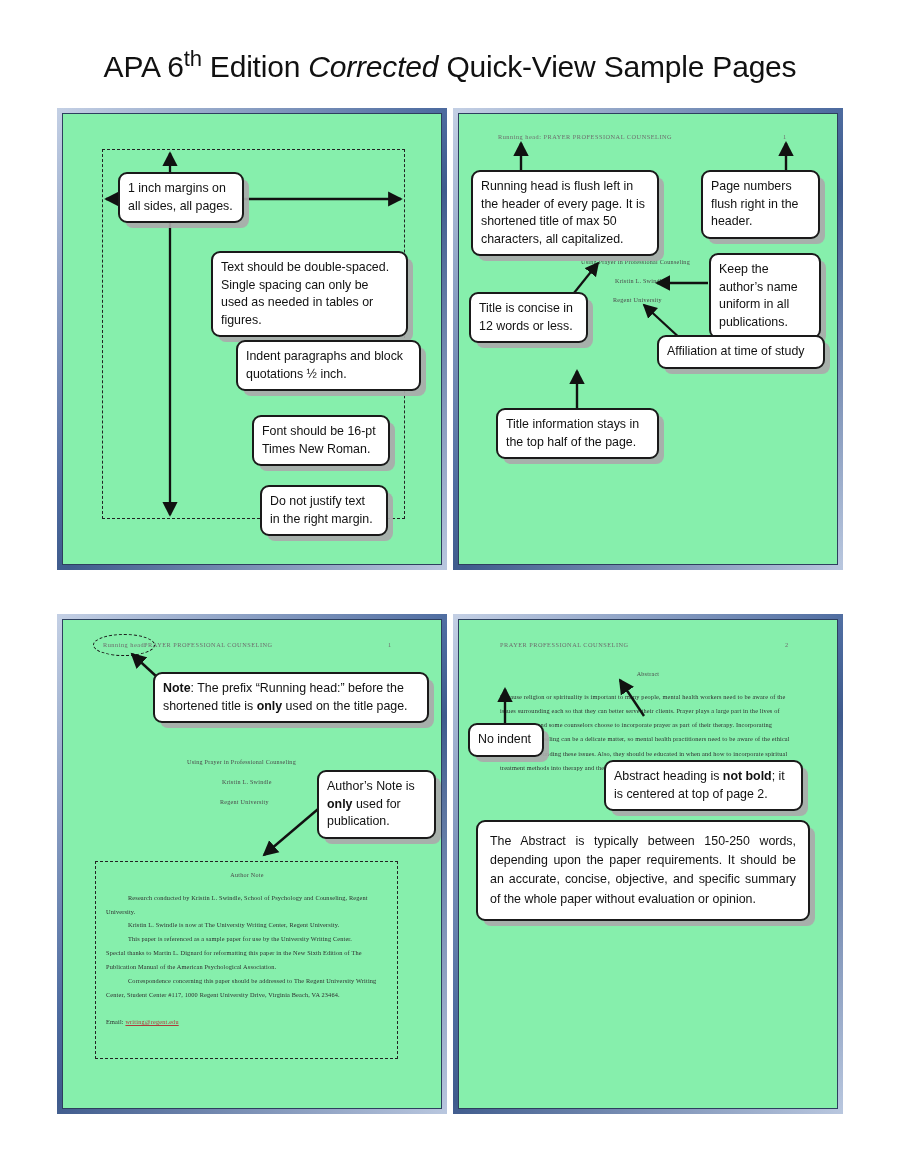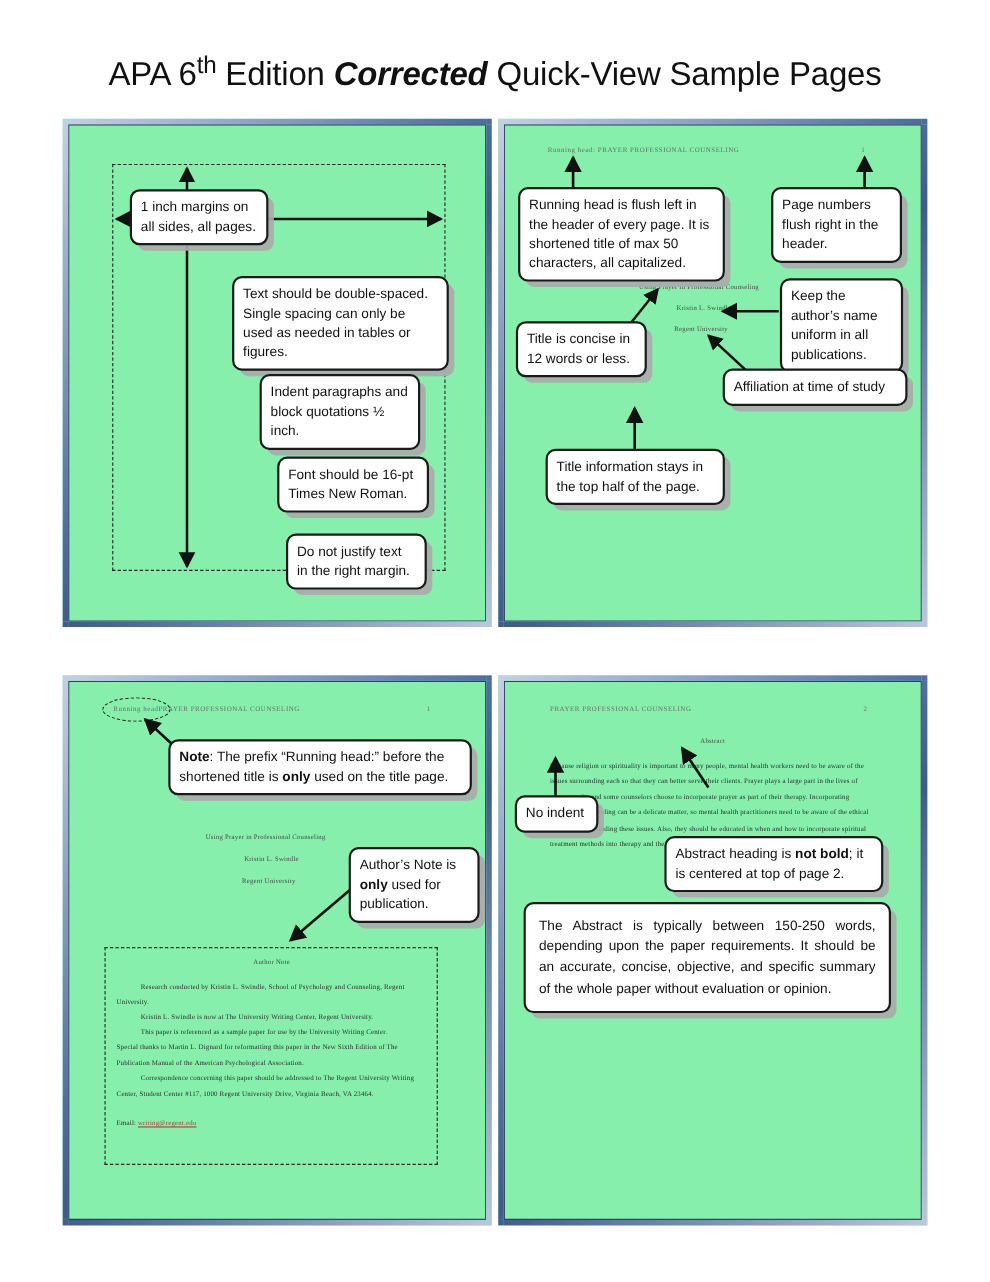--- a/index.html
+++ b/index.html
@@ -12,21 +12,21 @@
   #page { position: relative; width: 900px; height: 1165px; background:#fff; }
 
   
   #doc-title {
     position: absolute; left: 0; top: 46px; width: 900px;
     text-align: center;
     font-size: 30px; font-weight: 400; color: #111;
     letter-spacing: -0.2px; white-space: nowrap;
   }
   #doc-title .sup { font-size: 22px; vertical-align: super; }
-  #doc-title .corr { font-weight: 700; font-style: italic; }
+  #doc-title .corr { font-weight: 400; font-style: italic; }
 
   
   .quad {
     position: absolute;
     background: #86efac;
     border: 5px solid;
     border-image: linear-gradient(135deg,#c3cfe4,#4e6ca0 45%,#3f5b8d 55%,#b8c6de) 1;
     box-shadow: inset 0 0 0 1px #2d3f5e;
   }
   .q1 { left: 57px;  top: 108px;  width: 390px; height: 462px; }
@@ -117,21 +117,21 @@
       </svg>
 
       <div class="callout" style="left:56px; top:59px; width:126px;">
         <span>1 inch margins on all sides, all pages.</span>
       </div>
 
       <div class="callout" style="left:134px; top:138px; width:197px;margin-left:15px;">
         <span>Text should be double-spaced. Single spacing can only be used as needed in tables or figures.</span>
       </div>
 
-      <div class="callout" style="left:174px; top:227px; width:146px;">
+      <div class="callout" style="left:174px; top:227px; width:185px;">
         <span>Indent paragraphs and block quotations ½ inch.</span>
       </div>
 
       <div class="callout" style="left:190px; top:302px; width:138px;">
         <span>Font should be 16-pt Times New Roman.</span>
       </div>
 
       <div class="callout" style="left:198px; top:372px; width:128px;">
         <span>Do not justify text in the right margin.</span>
       </div>

